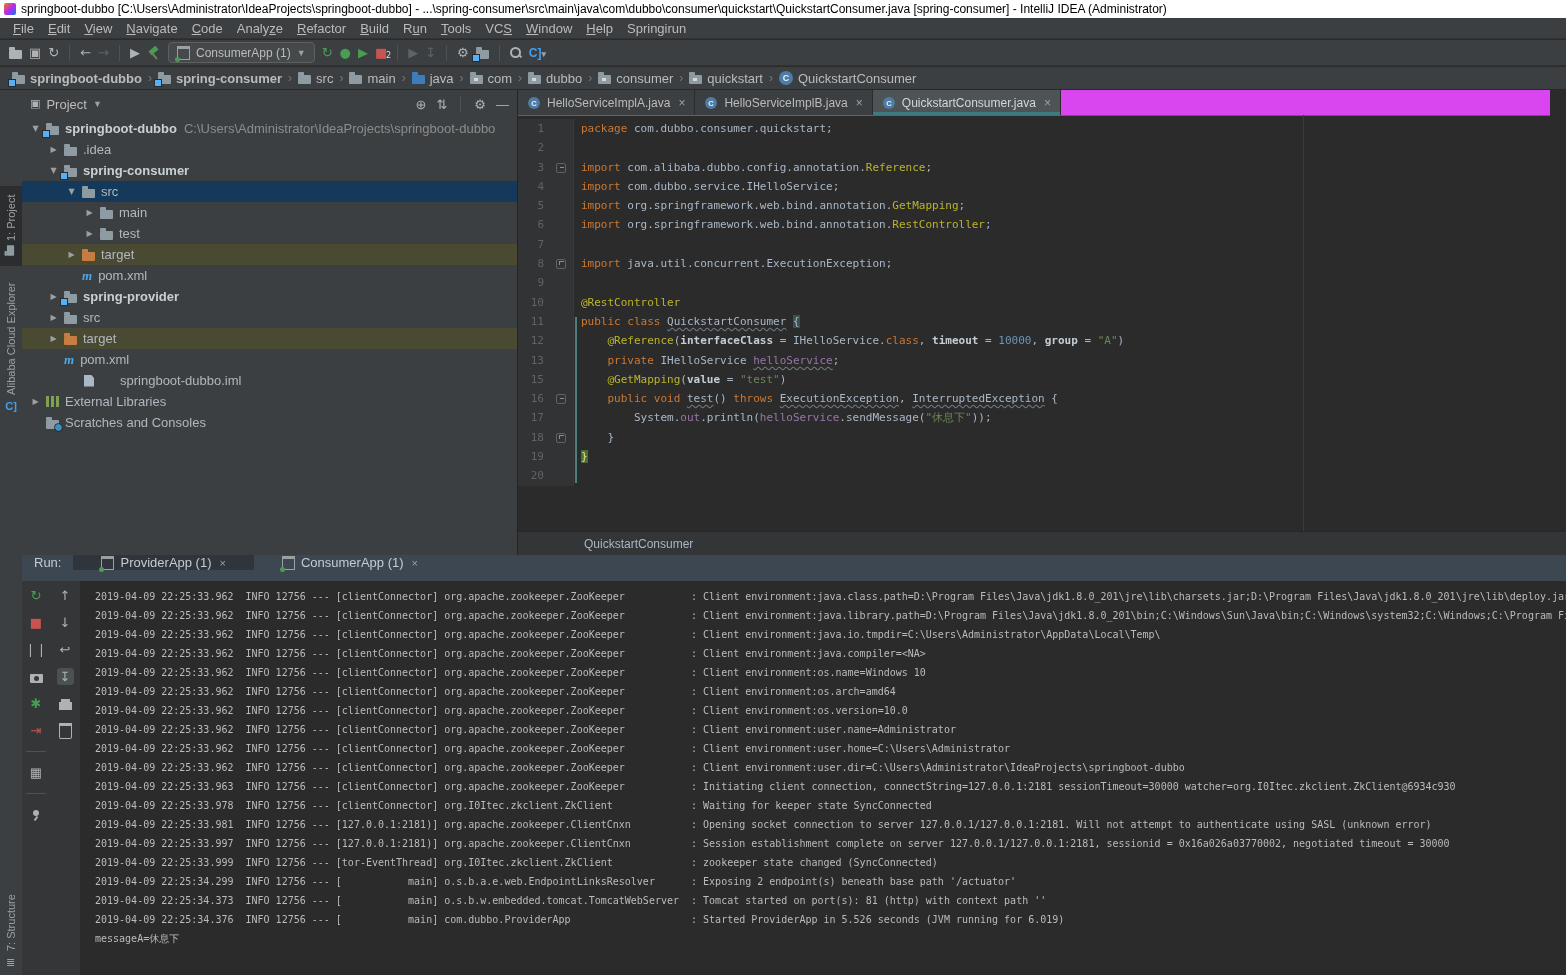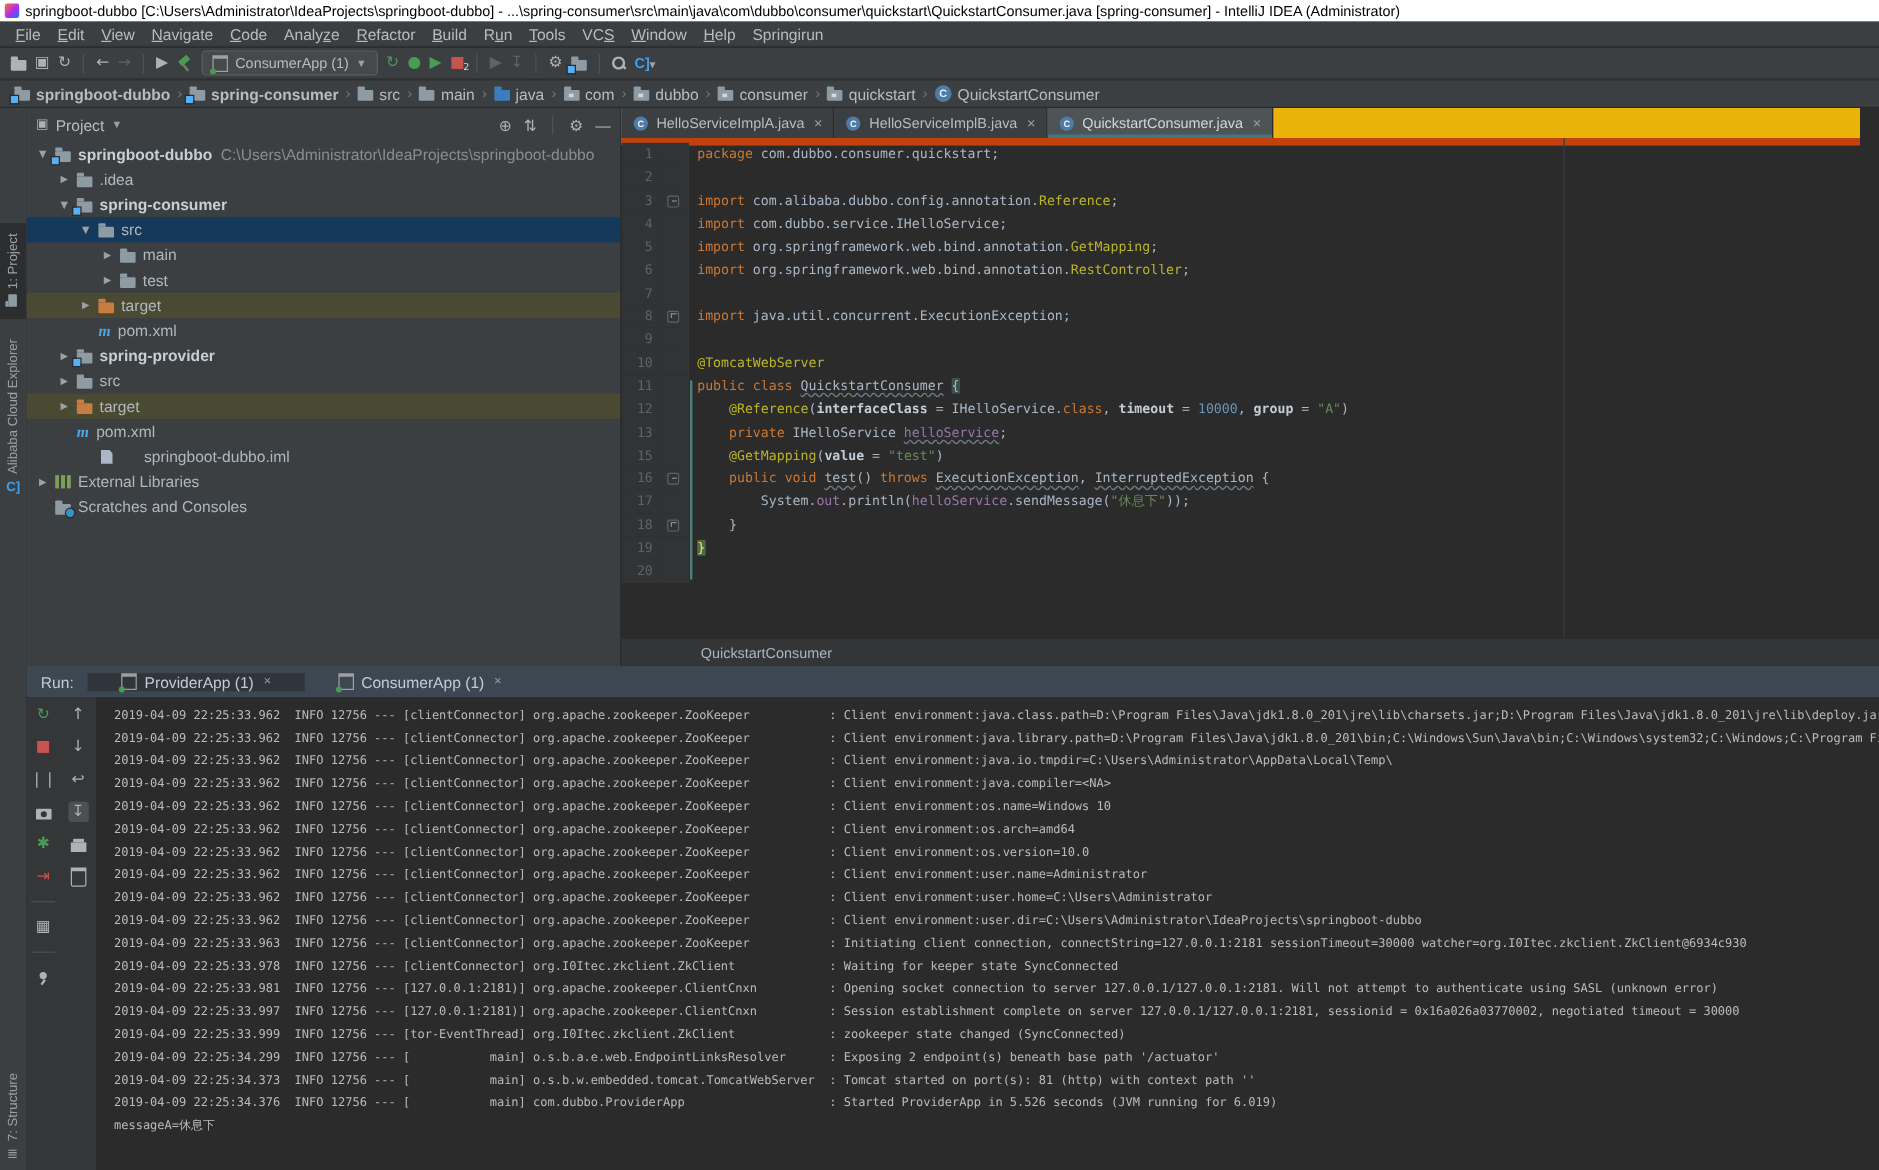--- a/index.html
+++ b/index.html
@@ -70,21 +70,21 @@
   .tree{position:absolute;top:28px;left:0;right:0;bottom:0;overflow:hidden;font-size:13px;color:#AFB8BF}
   .trow{height:21px;display:flex;align-items:center;white-space:nowrap;box-sizing:border-box}
   .trow.sel{background:#15395B}
   .trow.olive{background:#4A4A33}
   .tarrow{width:11px;font-size:8px;color:#9DA0A3;text-align:center;margin-right:5px;flex:none;font-family:"DejaVu Sans"}
   .tico{margin-right:6px;display:inline-flex;align-items:center}
   .tlabel.b{font-weight:bold;color:#C8D0D6}
   .tsuffix{color:#8C8C8C;margin-left:7px}
   
   .editor-zone{left:518px;top:90px;width:1048px;height:465px;background:#2B2B2B}
-  .tabsbar{position:absolute;left:0;top:0;right:16px;height:25px;background:#eab308;display:flex;border-bottom:6px solid #c2410c}
+  .tabsbar{position:absolute;left:0;top:0;right:16px;height:25px;background:#d946ef;display:flex;border-bottom:1px solid #c2410c}
   .etab{display:flex;align-items:center;gap:6px;padding:0 9px;background:#3C3F41;border-right:1px solid #2B2B2B;
     color:#BBBBBB;font-size:12px;cursor:default}
   .etab.active{background:#4E5356;box-shadow:inset 0 -3px 0 #3E7A80;color:#CFD8DC}
   .etab .cico{transform:scale(0.85)}
   .tclose{color:#9DA0A3;font-size:12px;margin-left:2px}
   .editor{position:absolute;left:0;top:25px;right:0;bottom:23px;font-family:"DejaVu Sans Mono",monospace;font-size:11px;
     line-height:19.3px;color:#A9B7C6;padding-top:4px;box-sizing:border-box;overflow:hidden}
   .crow{display:flex;height:19.3px}
   .ln{width:30px;text-align:right;color:#606366;flex:none;background:#313335;padding-right:4px;box-sizing:border-box}
   .foldcol{width:26px;flex:none;background:#313335;border-right:1px solid #37393B;position:relative;box-sizing:border-box}
@@ -96,21 +96,21 @@
   .c-kw{color:#CC7832}.c-ann{color:#BBB529}.c-str{color:#6A8759}.c-num{color:#6897BB}.c-pl{color:#A9B7C6}
   .c-attr{color:#C5CDD4;font-weight:bold}.c-fld{color:#9876AA}.c-fldi{color:#9876AA;}
   .c-u{text-decoration-line:underline;text-decoration-style:wavy;text-decoration-color:#6E7B84;text-underline-offset:2px}
   .c-brace{background:#3B514D}.c-brace2{background:#4E6B41;color:#E8E86C}
   .scopeline{position:absolute;left:57px;top:227px;width:2px;height:166px;background:#4F7F7B}
   .marginline{position:absolute;left:785px;top:25px;bottom:23px;width:1px;background:#393B3D}
   .ecrumb{position:absolute;left:0;right:0;bottom:0;height:23px;background:#333537;border-top:1px solid #282828;
     display:flex;align-items:center;padding-left:66px;font-size:12px;color:#A9B7C6}
   
   .run{left:22px;top:555px;width:1544px;height:420px;background:#2B2B2B}
-  .run-header{position:absolute;left:0;top:0;right:0;height:26px;background:#3D4751;display:flex;align-items:center;
+  .run-header{position:absolute;left:0;top:0;right:0;height:26px;background:#3D4751;display:flex;align-items:flex-start;
     color:#C3CCD3;font-size:13px}
   .run-label{display:flex;align-items:center;padding:0 12px 0 12px}
   .rtab{display:flex;align-items:center;gap:6px;padding:0 28px;cursor:default}
   .rtab.sel{background:#2F353A}
   .rtab .tclose{font-size:11px}
   .run-tools{position:absolute;left:0;top:26px;width:58px;bottom:0;background:#343638;border-right:1px solid #2B2B2B}
   .rcol{position:absolute;top:6px;width:28px;display:flex;flex-direction:column;align-items:center;gap:10px}
   .rcol.c1{left:0}.rcol.c2{left:29px}
   .ricon{width:17px;height:17px;display:flex;align-items:center;justify-content:center;border-radius:3px;
     font-family:"DejaVu Sans";font-size:13px;color:#AFB1B3}
@@ -433,21 +433,21 @@
         <span class="ctext"><span class="c-kw">import</span><span class="c-pl"> java.util.concurrent.ExecutionException;</span></span>
       </div>
       <div class="crow">
         <span class="ln">9</span>
         <span class="foldcol"></span>
         <span class="ctext"></span>
       </div>
       <div class="crow">
         <span class="ln">10</span>
         <span class="foldcol"></span>
-        <span class="ctext"><span class="c-ann">@TomcatWebServer</span></span>
+        <span class="ctext"><span class="c-ann">@RestController</span></span>
       </div>
       <div class="crow">
         <span class="ln">11</span>
         <span class="foldcol"></span>
         <span class="ctext"><span class="c-kw">public class</span><span class="c-pl"> </span><span class="c-pl c-u">QuickstartConsumer</span><span class="c-pl"> </span><span class="c-brace">{</span></span>
       </div>
       <div class="crow">
         <span class="ln">12</span>
         <span class="foldcol"></span>
         <span class="ctext"><span class="c-pl">    </span><span class="c-ann">@Reference</span><span class="c-pl">(</span><span class="c-attr">interfaceClass</span><span class="c-pl"> = IHelloService.</span><span class="c-kw">class</span><span class="c-pl">, </span><span class="c-attr">timeout</span><span class="c-pl"> = </span><span class="c-num">10000</span><span class="c-pl">, </span><span class="c-attr">group</span><span class="c-pl"> = </span><span class="c-str">"A"</span><span class="c-pl">)</span></span>

